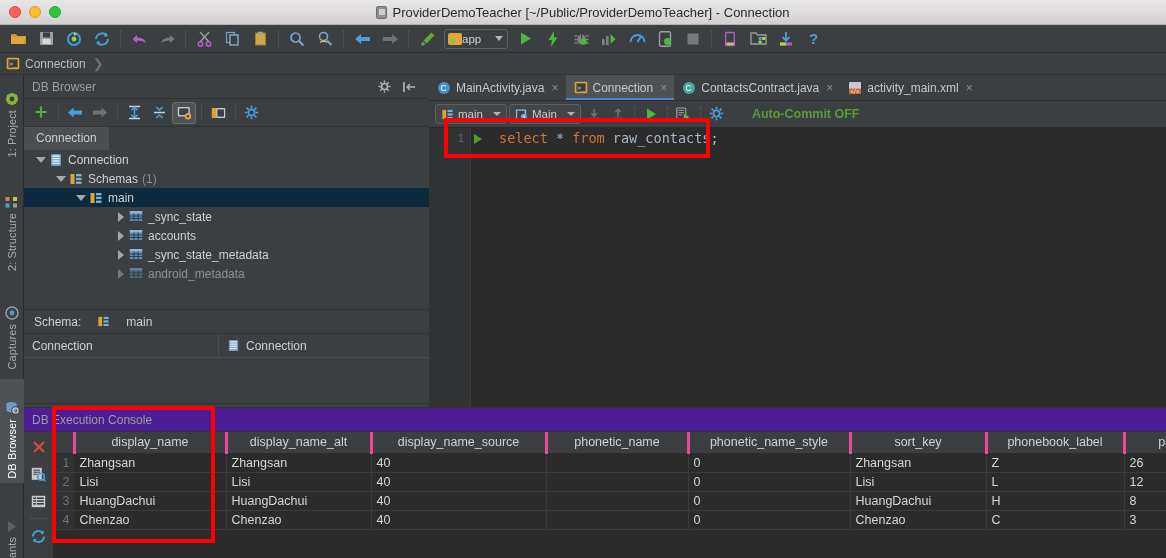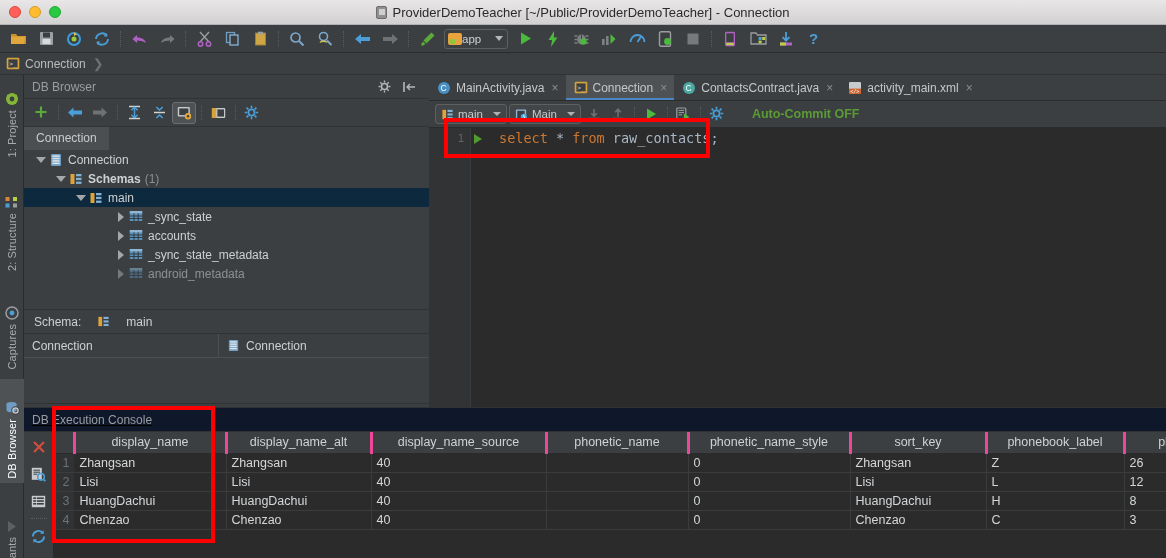--- a/index.html
+++ b/index.html
@@ -200,21 +200,21 @@
     border-top: 6px solid #a4a7a9;
   }
   .tw.closed {
     border-top: 5px solid transparent;
     border-bottom: 5px solid transparent;
     border-left: 6px solid #a4a7a9;
   }
   .tw-holder { width: 17px; display: flex; justify-content: center; align-items: center; flex: none; }
   .ticon { width: 14px; height: 14px; flex: none; margin-right: 5px; }
   .tlabel { }
-  .tlabel.bold { font-weight: bold; }
+  .tlabel.bold { font-weight: normal; }
   .tcount { color: #8a8d8f; margin-left: 4px; }
 
   .schema-row {
     height: 24px; display: flex; align-items: center;
     padding-left: 10px; gap: 16px;
     font-size: 12px; color: #cdd0d2;
     border-bottom: 1px solid #323232;
   }
   .conn-table {
     height: 24px; display: flex; align-items: center;
@@ -308,22 +308,21 @@
     white-space: pre;
   }
   .kw { color: #cc7832; text-align: center; }
   .op { color: #a9b7c6; }
   .idf { color: #a9b7c6; }
 
   
   .console {
     position: absolute; top: 407px; left: 24px;
     width: 1142px; height: 151px;
-    background: #0f172a;
-    text-decoration: underline;
+    background: #4c1d95;
   }
   .console-header {
     height: 25px; display: flex; align-items: center;
     padding-left: 8px;
     font-size: 12px; color: #9a9da0;
     border-bottom: 1px solid #323232;
     border-top: 1px solid #323232;
   }
   .console-body {
     position: absolute; top: 25px; left: 0; right: 0; bottom: 0;

